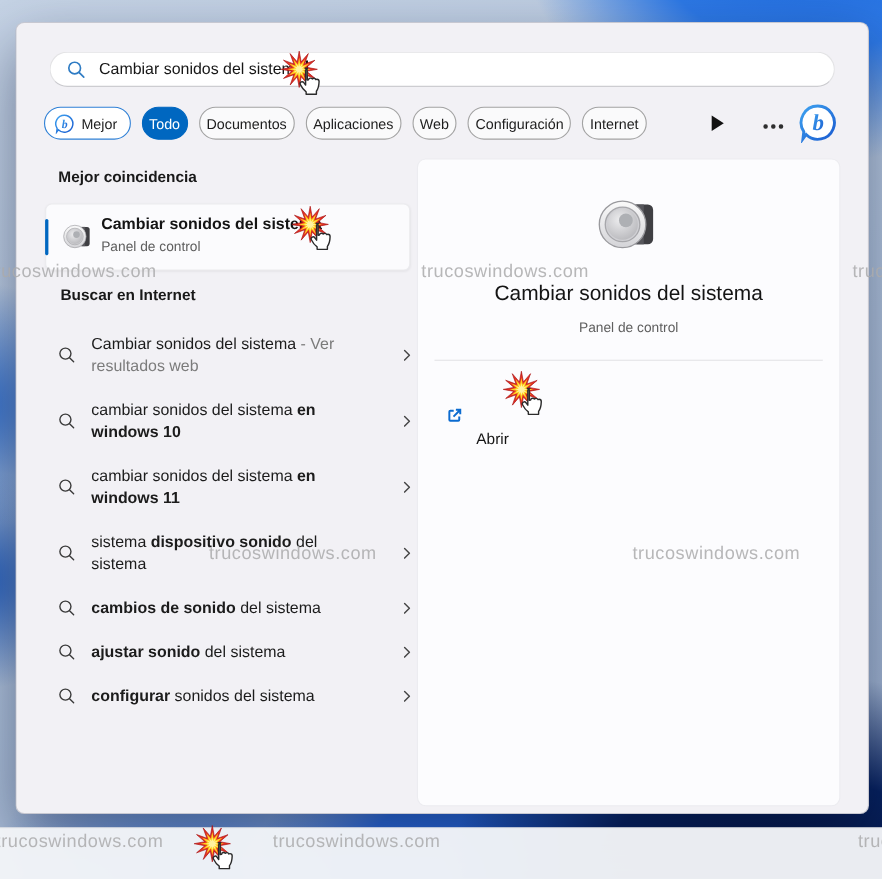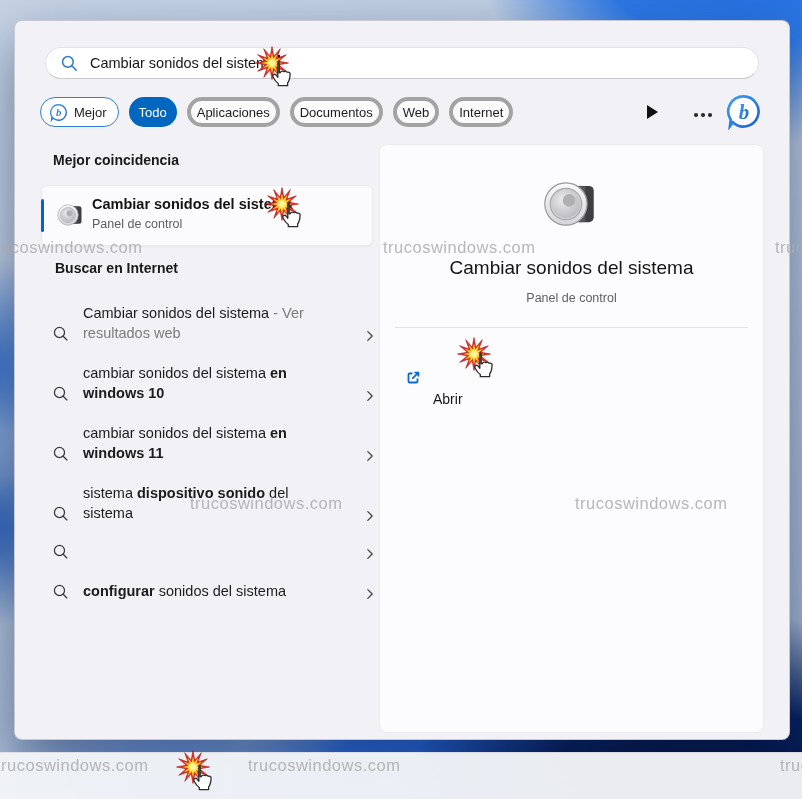--- a/index.html
+++ b/index.html
@@ -23,42 +23,42 @@
     box-shadow:0 22px 55px rgba(5,15,50,.45);}
 
   .searchbar{position:absolute;left:30px;top:26px;width:714px;height:32px;box-sizing:border-box;
     background:#fff;border:1px solid #e3e3e5;border-bottom-color:#c9c9cd;border-radius:17px;
     display:flex;align-items:center;padding:0 14px;}
   .searchbar .q{font-size:14.5px;color:#161616;margin-left:11px;white-space:nowrap;}
   .caret{width:1.5px;height:17px;background:#111;margin-left:2px;}
 
   .filters{position:absolute;left:25px;top:76px;height:30px;display:flex;gap:10px;}
   .pill{height:30px;box-sizing:border-box;border-radius:15px;padding:0 6px;display:flex;align-items:center;gap:6px;
-    font-size:13px;color:#1d1d1d;background:#fafafb;border:4px solid #a3a3a3;cursor:pointer;white-space:nowrap;
+    font-size:13px;color:#1d1d1d;background:#fafafb;border:1px solid #a3a3a3;cursor:pointer;white-space:nowrap;
     font-family:"Liberation Sans",sans-serif;}
   .pill.active{background:var(--accent);border-color:var(--accent);color:#fff;}
   .pill.chat{background:#fff;border:1.5px solid #2f80d6;padding:0 11px 0 8px;}
 
   .scroll-arrow{position:absolute;left:632px;top:84px;width:0;height:0;cursor:pointer;
     border-top:7.5px solid transparent;border-bottom:7.5px solid transparent;border-left:11px solid #121212;}
   .more-btn{position:absolute;left:676px;top:89px;display:flex;gap:3.5px;cursor:pointer;padding:3px;}
   .more-btn i{width:3.5px;height:3.5px;border-radius:50%;background:#2e2e2e;}
   .bing-btn{position:absolute;left:710px;top:72px;width:38px;height:38px;cursor:pointer;}
 
   .h-sec{position:absolute;font-size:14px;font-weight:700;color:#191919;}
 
   .bestcard{position:absolute;left:26px;top:164px;width:330px;height:59px;background:#fbfbfd;
     border:1px solid #ebebee;border-radius:6px;box-shadow:0 1px 2px rgba(0,0,0,.05);cursor:pointer;}
   .bestbar{position:absolute;left:-1px;top:13px;width:3px;height:33px;border-radius:2px;background:var(--accent);}
   .bestspk{position:absolute;left:15px;top:15px;}
   .besttitle{position:absolute;left:50px;top:10px;font-size:14.5px;font-weight:700;color:#141414;white-space:nowrap;}
   .bestsub{position:absolute;left:50px;top:31px;font-size:12.5px;color:#5e5e5e;}
 
   .suglist{position:absolute;left:26px;top:272px;width:340px;}
-  .srow{display:flex;align-items:flex-end;padding:10px 4px 10px 10px;border-radius:6px;cursor:pointer;}
+  .srow{display:flex;align-items:center;padding:10px 4px 10px 10px;border-radius:6px;cursor:pointer;}
   .srow .mag{flex:0 0 20px;color:#3a3a3a;margin-right:12px;}
   .srow .stext{font-size:14.5px;line-height:20px;color:#1c1c1c;max-width:252px;}
   .stext .b{font-weight:700;}
   .stext .muted{color:#7b7b7b;}
   .srow .chev{margin-left:auto;color:#454545;}
 
   .preview{position:absolute;left:364px;top:123px;width:385px;height:589px;background:#fcfcfe;
     border:1px solid #ececf0;border-radius:8px;box-sizing:border-box;}
   .pspk{position:absolute;left:163px;top:30px;}
   .ptitle{position:absolute;left:0;top:112px;width:100%;text-align:center;font-size:19px;color:#141414;}
@@ -139,27 +139,30 @@
         <svg width="19" height="19" viewBox="0 0 24 24">
   <path d="M12 2.2 a9.8 9.8 0 1 1 -6.9 16.8 L3.2 21.6 l.5-4.3 A9.8 9.8 0 0 1 12 2.2 z" fill="#fff" stroke="url(#gBing)" stroke-width="1.7"></path>
   <text x="12.3" y="16.6" text-anchor="middle" font-size="13.5" font-weight="bold" font-style="italic" fill="url(#gBing)" font-family="Liberation Serif,serif">b</text>
         </svg>
         <span>Mejor</span>
       </button>
       <button class="pill active">
         <span>Todo</span>
       </button>
       <button class="pill">
+        <span>Documentos</span>
+      </button>
+      <button class="pill">
         <span>Aplicaciones</span>
       </button>
       <button class="pill">
-        <span>Documentos</span>
-      </button>
-      <button class="pill">
         <span>Web</span>
+      </button>
+      <button class="pill">
+        <span>Configuración</span>
       </button>
       <button class="pill">
         <span>Internet</span>
       </button>
     </div>
   <div class="scroll-arrow"></div>
   <div class="more-btn">
       <i></i>
       <i></i>
       <i></i>
@@ -226,20 +229,31 @@
         <div class="stext"><span>sistema </span><span class="b">dispositivo sonido</span><span> del sistema</span></div>
         <svg class="chev" width="14" height="14" viewBox="0 0 16 16">
   <path d="M5.5 3 l5 5 -5 5" fill="none" stroke="currentColor" stroke-width="1.5" stroke-linecap="round" stroke-linejoin="round"></path>
         </svg>
       </div>
       <div class="srow">
         <svg class="mag" width="18" height="18" viewBox="0 0 20 20">
   <circle cx="8.3" cy="8.3" r="5.6" fill="none" stroke="currentColor" stroke-width="1.4"></circle>
   <line x1="12.7" y1="12.7" x2="16.6" y2="16.6" stroke="currentColor" stroke-width="1.4" stroke-linecap="round"></line>
         </svg>
+        <div class="stext"><span class="b">cambios de sonido</span><span> del sistema</span></div>
+        <svg class="chev" width="14" height="14" viewBox="0 0 16 16">
+  <path d="M5.5 3 l5 5 -5 5" fill="none" stroke="currentColor" stroke-width="1.5" stroke-linecap="round" stroke-linejoin="round"></path>
+        </svg>
+      </div>
+      <div class="srow">
+        <svg class="mag" width="18" height="18" viewBox="0 0 20 20">
+  <circle cx="8.3" cy="8.3" r="5.6" fill="none" stroke="currentColor" stroke-width="1.4"></circle>
+  <line x1="12.7" y1="12.7" x2="16.6" y2="16.6" stroke="currentColor" stroke-width="1.4" stroke-linecap="round"></line>
+        </svg>
+        <div class="stext"><span class="b">ajustar sonido</span><span> del sistema</span></div>
         <svg class="chev" width="14" height="14" viewBox="0 0 16 16">
   <path d="M5.5 3 l5 5 -5 5" fill="none" stroke="currentColor" stroke-width="1.5" stroke-linecap="round" stroke-linejoin="round"></path>
         </svg>
       </div>
       <div class="srow">
         <svg class="mag" width="18" height="18" viewBox="0 0 20 20">
   <circle cx="8.3" cy="8.3" r="5.6" fill="none" stroke="currentColor" stroke-width="1.4"></circle>
   <line x1="12.7" y1="12.7" x2="16.6" y2="16.6" stroke="currentColor" stroke-width="1.4" stroke-linecap="round"></line>
         </svg>
         <div class="stext"><span class="b">configurar</span><span> sonidos del sistema</span></div>

